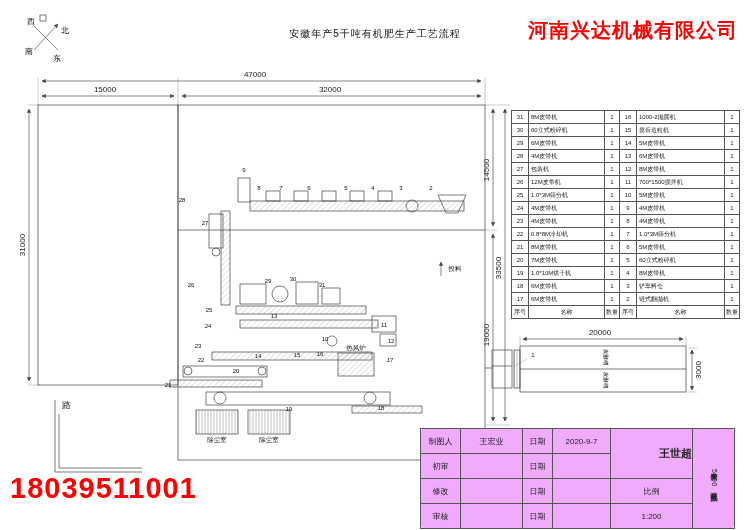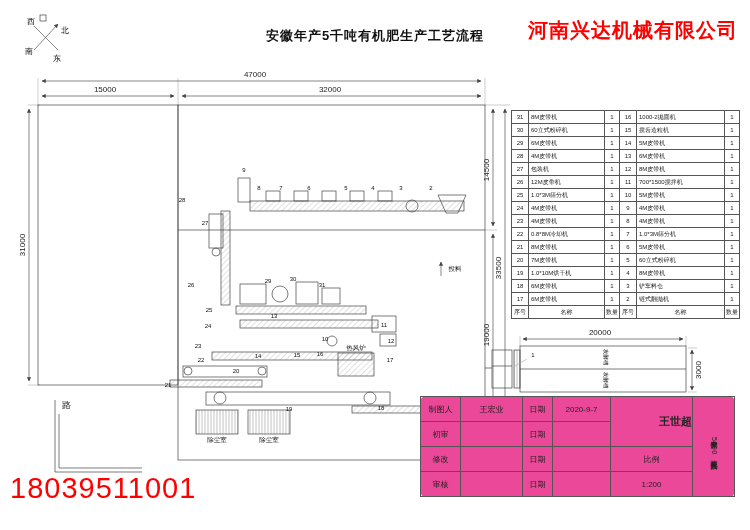--- a/index.html
+++ b/index.html
@@ -1,24 +1,24 @@
 <!DOCTYPE html>
 <html><head>
 <meta charset="utf-8">
 <style>
   * { margin:0; padding:0; box-sizing:border-box; }
   html,body { width:750px; height:530px; }
   body { background:#fff; font-family:"Liberation Sans","DejaVu Sans",sans-serif; position:relative; overflow:hidden; }
   .abs { position:absolute;text-align:right; }
 
   #main-title { left:180px; top:27px; width:390px; text-align:center;
-    font-size:13px; font-weight:bold; color:#111; letter-spacing:1px; }
+    font-size:10px; font-weight:normal; color:#111; letter-spacing:1px; }
   #company-name { right:12px; top:17px; font-size:20px; font-weight:bold;
     color:#f00; letter-spacing:1px; }
-  #phone-number { left:10px; top:472px; font-size:29px; font-weight:normal;
+  #phone-number { left:10px; top:472px; font-size:29px; font-weight:bold;
     color:#f00; letter-spacing:1px; }
 
   #drawing { position:absolute; left:0; top:0; }
   .thin   { stroke:#444; stroke-width:0.7; fill:none; }
   .ext    { stroke:#999; stroke-width:0.5; fill:none; }
   .dimline{ stroke:#555; stroke-width:0.7; fill:none; }
   .hatched  { fill:url(#hatch);  stroke:#444; stroke-width:0.7; }
   .vhatched { fill:url(#vlines); stroke:#444; stroke-width:0.7; }
   svg text { font-family:"Liberation Sans","DejaVu Sans",sans-serif; }
   .dim { font-size:8px; fill:#222; text-anchor:middle; }
@@ -27,22 +27,22 @@
   .compass-label { font-size:8px; fill:#111; }
   .road-label { font-size:9px; fill:#111; }
 
   #parts-table { position:absolute; left:511px; top:110px; border-collapse:collapse;
     table-layout:fixed; background:#fff; }
   #parts-table td { border:0.5px solid #555; font-size:6px; line-height:7px;
     height:13px; padding:0 1px; text-align:center; white-space:nowrap;
     overflow:hidden; color:#222; }
   #parts-table td.name { text-align:left; padding-left:2px; }
 
-  #title-block { position:absolute; left:420px; top:396px; border-collapse:collapse;
-    table-layout:fixed; background:#ec4899;border-radius:6px; }
+  #title-block { position:absolute; left:420px; top:428px; border-collapse:collapse;
+    table-layout:fixed; background:#f0abfc;border-radius:6px; }
   #title-block td { border:0.6px solid #555; font-size:8px; text-align:center;
     color:#222; padding:0; height:25px; white-space:nowrap; overflow:hidden; }
   #title-block td.approver { font-size:11px; font-weight:bold;text-align:right; }
   #title-block td.project { writing-mode:vertical-rl; font-size:7px;
     letter-spacing:0.5px; }
 </style>
 </head>
 <body>
 
 <svg id="drawing" width="750" height="530" viewBox="0 0 750 530">

